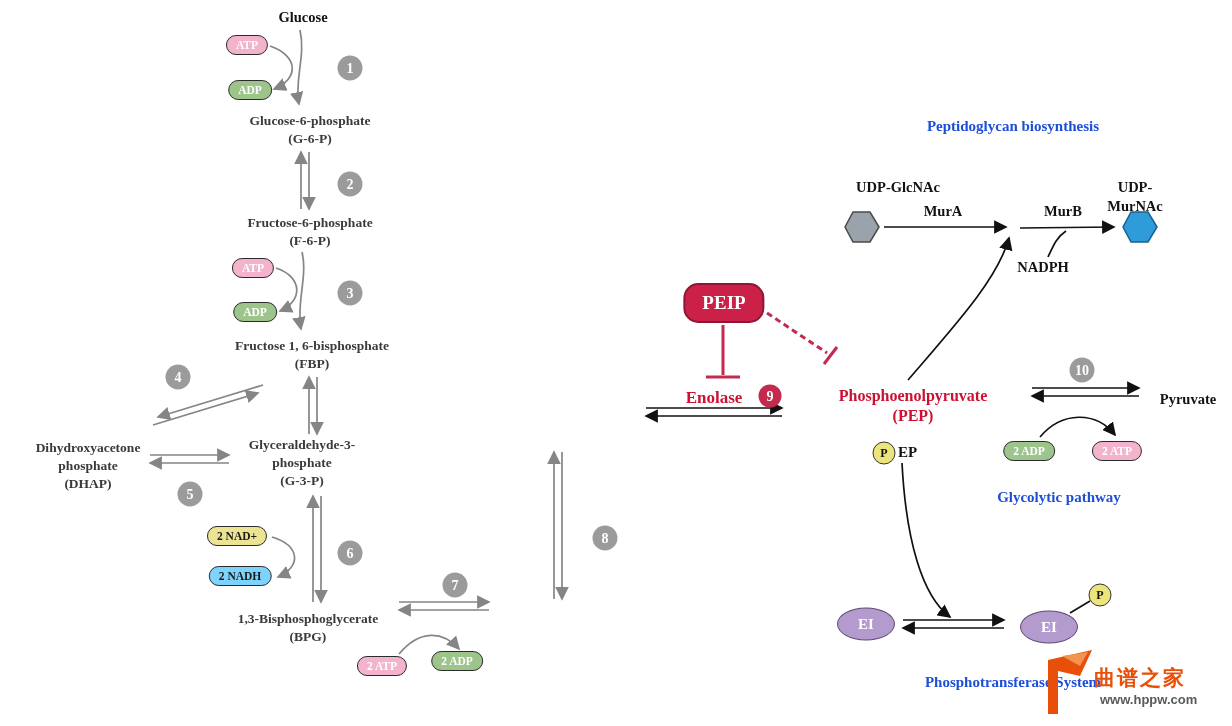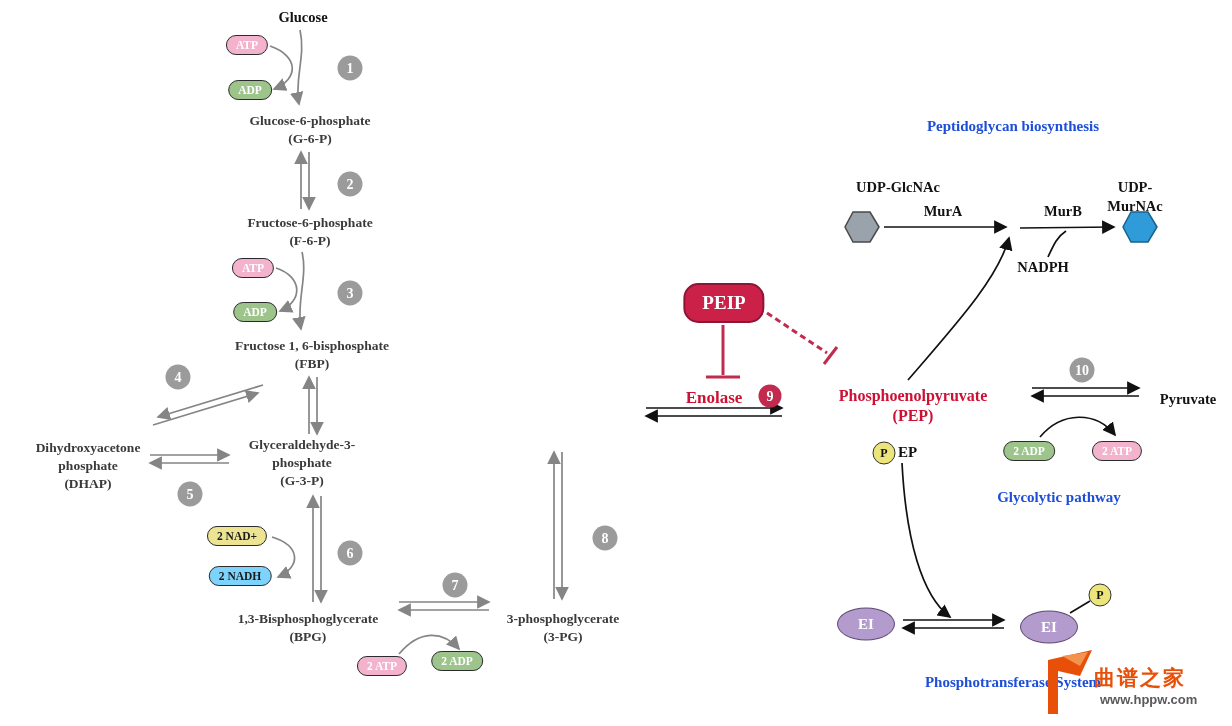--- a/index.html
+++ b/index.html
@@ -175,22 +175,20 @@
   <div class="pill yellow" style="left:237px;top:536px">2 NAD+</div>
   <div class="pill blue" style="left:240px;top:576px">2 NADH</div>
   <div class="step" style="left:350px;top:553px">6</div>
 
   <div class="lbl" style="left:308px;top:610px">1,3-Bisphosphoglycerate
 (BPG)</div>
   <div class="step" style="left:455px;top:585px">7</div>
   <div class="pill pink" style="left:382px;top:666px">2 ATP</div>
   <div class="pill green" style="left:457px;top:661px">2 ADP</div>
 
-  <div class="lbl" style="left:563px;top:610px">3-phosphoglycerate
-(3-PG)</div>
   <div class="step" style="left:605px;top:538px">8</div>
 
 
   <div class="enzyme-red" style="left:714px;top:388px">Enolase</div>
   <div class="step red" style="left:770px;top:396px">9</div>
 
   <div class="peip-box">PEIP</div>
 
   <div class="lbl red" style="left:913px;top:386px">Phosphoenolpyruvate
 (PEP)</div>

